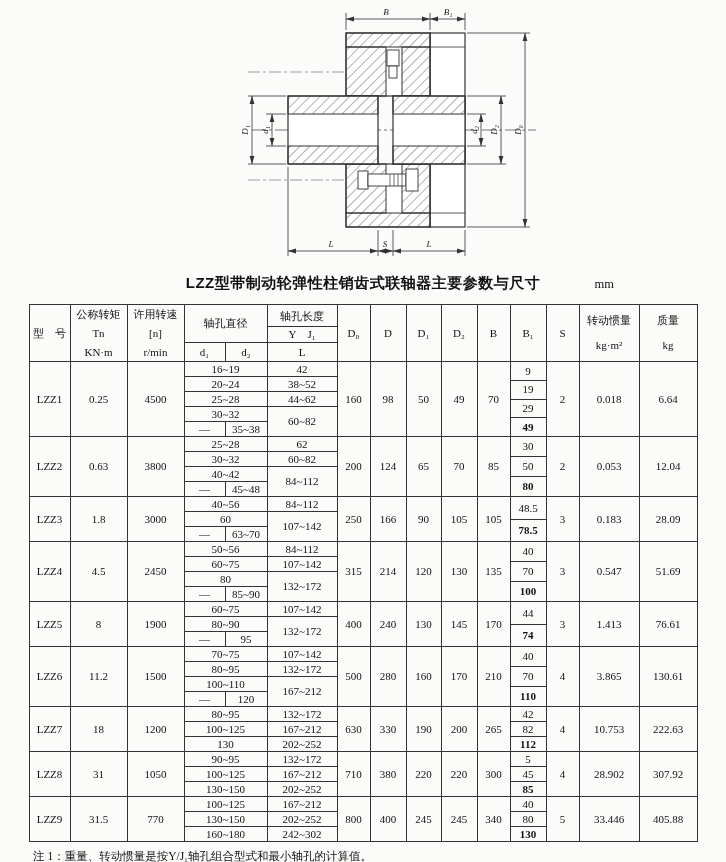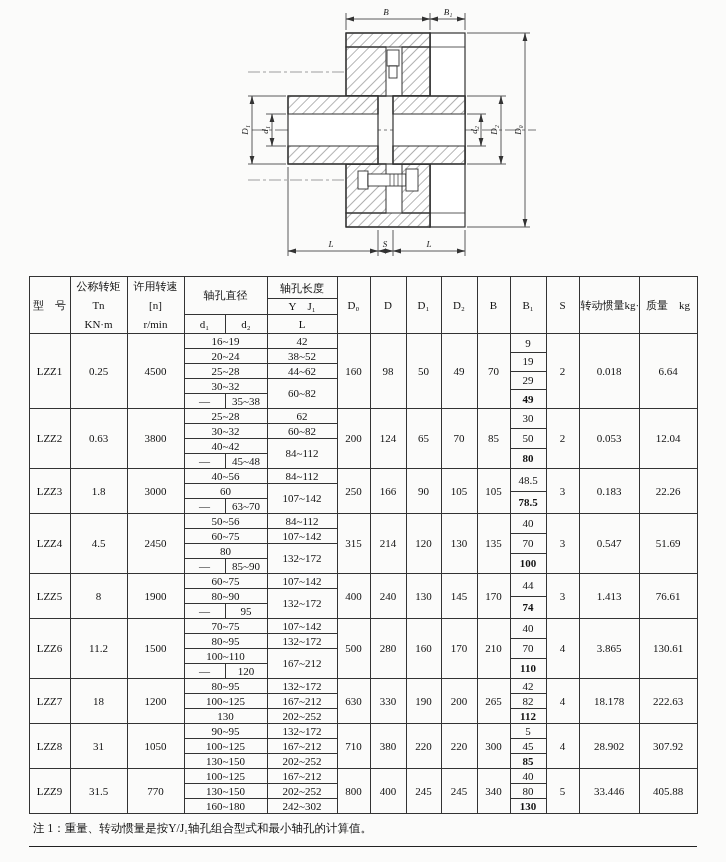--- a/index.html
+++ b/index.html
@@ -31,21 +31,21 @@
     font-size:11px;
   }
   table.spec td,table.spec th{
     border:1px solid #333;
     text-align:center;vertical-align:middle;
     padding:0 1px;height:14px;line-height:1.12;
     font-weight:normal;overflow:hidden;white-space:nowrap;
   }
   table.spec thead td{font-size:11px;}
   .stack3{display:flex;flex-direction:column;justify-content:space-between;height:50px;padding:2px 0;}
-  .stack2{display:flex;justify-content:space-around;height:50px;padding:3px 0;align-items:center;}
+  .stack2{display:flex;flex-direction:column;justify-content:space-around;height:50px;padding:3px 0;align-items:center;}
   td.b1cell{position:relative;padding:0;}
   .b1stack{position:absolute;top:0;left:0;right:0;bottom:0;display:flex;flex-direction:column;}
   .b1stack div{flex:1;display:flex;align-items:center;justify-content:center;border-bottom:1px solid #333;}
   .b1stack div:last-child{border-bottom:none;font-weight:bold;}
 
   
   .notes{width:668px;margin:4px auto 0 auto;font-size:11.5px;line-height:1.55;
          border-bottom:1.5px solid #222;padding:2px 0 8px 0;}
   .notes .n1{padding-left:4px;}
 </style>
@@ -151,20 +151,24 @@
         <line x1="288" y1="251" x2="378" y2="251" marker-start="url(#arr)" marker-end="url(#arr)"></line>
         <line x1="378" y1="251" x2="393" y2="251" marker-start="url(#arr)" marker-end="url(#arr)"></line>
         <line x1="393" y1="251" x2="465" y2="251" marker-start="url(#arr)" marker-end="url(#arr)"></line>
       </g>
       <text x="331" y="247" font-size="9" font-style="italic" text-anchor="middle" fill="#222">L</text>
       <text x="385" y="247" font-size="9" font-style="italic" text-anchor="middle" fill="#222">S</text>
       <text x="429" y="247" font-size="9" font-style="italic" text-anchor="middle" fill="#222">L</text>
     </svg>
   </div>
 
+  <div class="title-row">
+    <span class="title">LZZ型带制动轮弹性柱销齿式联轴器主要参数与尺寸</span>
+    <span class="unit">mm</span>
+  </div>
 
   <table class="spec">
     <colgroup>
       <col style="width:41px">
         <col style="width:57px">
         <col style="width:57px">
       <col style="width:41px">
         <col style="width:42px">
         <col style="width:70px">
       <col style="width:33px">
@@ -311,21 +315,21 @@
           <td rowspan="3">105</td>
           <td rowspan="3">105</td>
           <td rowspan="3" class="b1cell">
             <div class="b1stack">
               <div>48.5</div>
               <div>78.5</div>
             </div>
           </td>
           <td rowspan="3">3</td>
           <td rowspan="3">0.183</td>
-          <td rowspan="3">22.26</td>
+          <td rowspan="3">28.09</td>
         </tr>
         <tr>
           <td colspan="2">60</td>
           <td rowspan="2">107~142</td>
         </tr>
         <tr>
           <td>—</td>
           <td>63~70</td>
         </tr>
         <tr>
@@ -437,21 +441,21 @@
           <td rowspan="3">200</td>
           <td rowspan="3">265</td>
           <td rowspan="3" class="b1cell">
             <div class="b1stack">
               <div>42</div>
               <div>82</div>
               <div>112</div>
             </div>
           </td>
           <td rowspan="3">4</td>
-          <td rowspan="3">18.178</td>
+          <td rowspan="3">10.753</td>
           <td rowspan="3">222.63</td>
         </tr>
         <tr>
           <td colspan="2">100~125</td>
           <td rowspan="1">167~212</td>
         </tr>
         <tr>
           <td colspan="2">130</td>
           <td rowspan="1">202~252</td>
         </tr>

